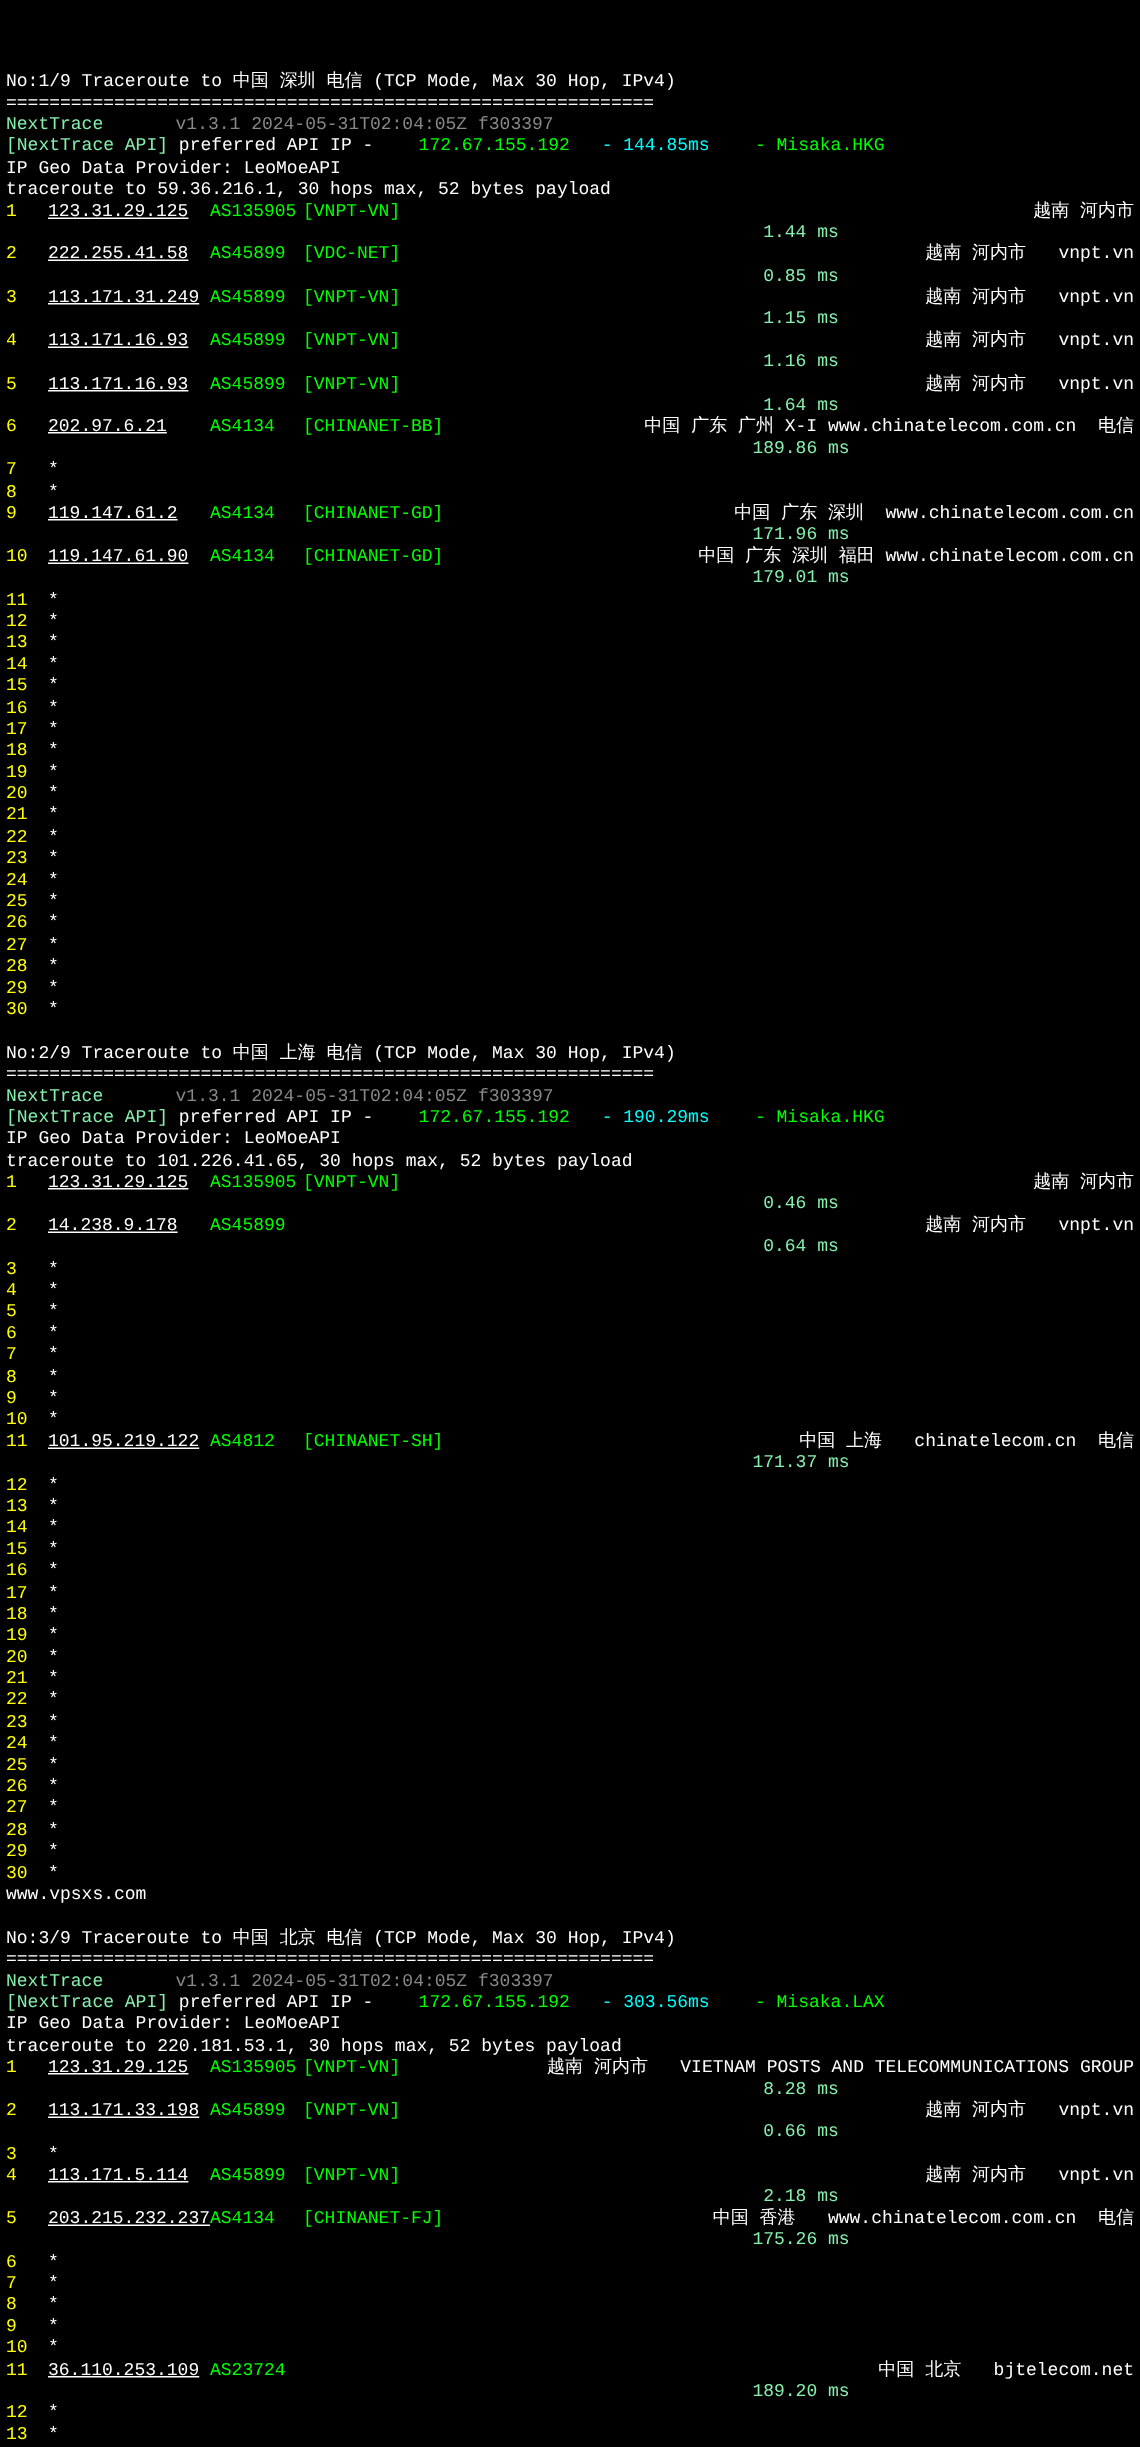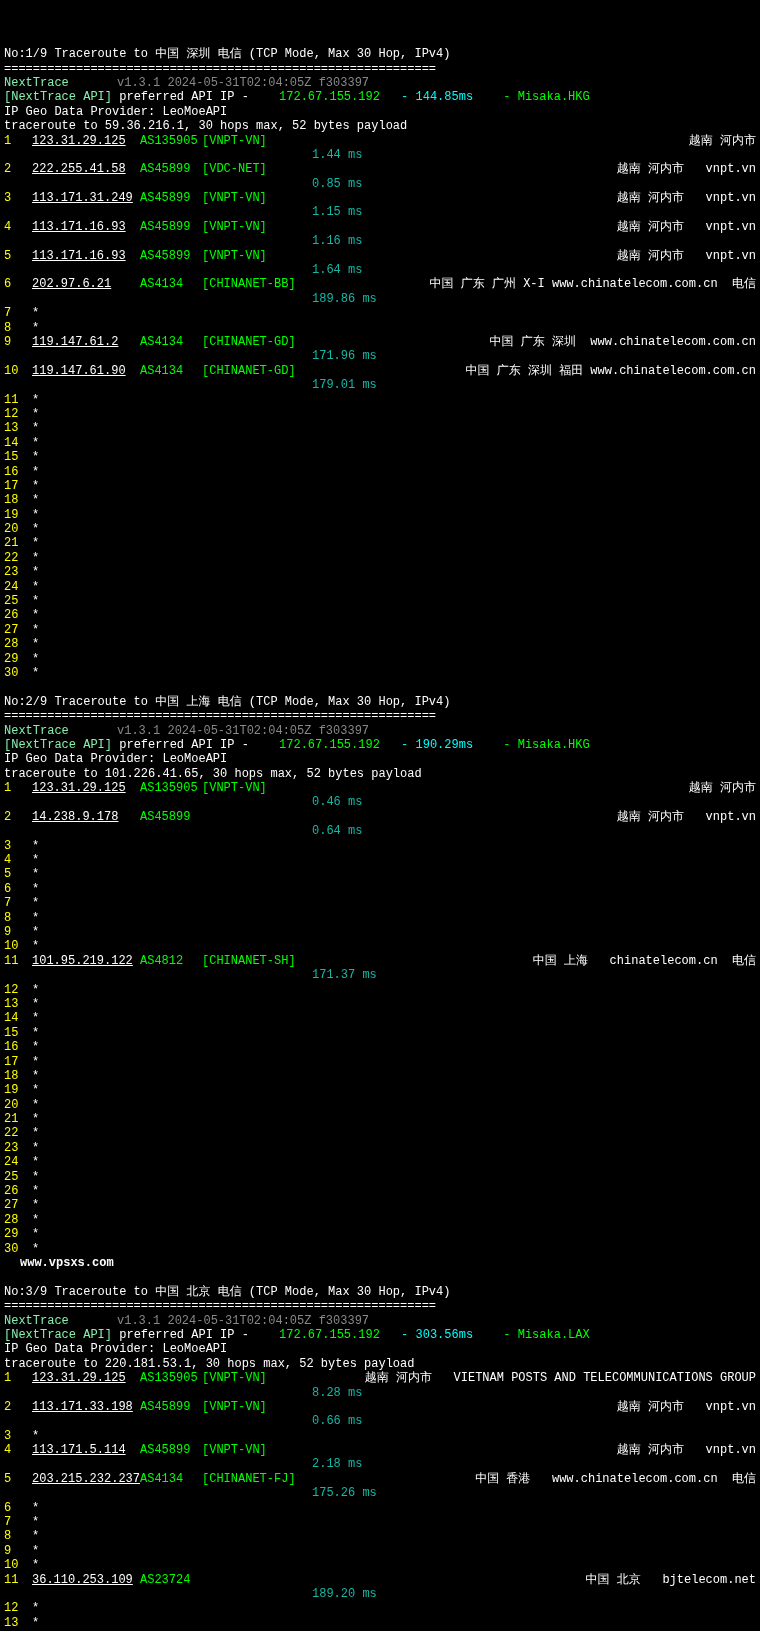--- a/index.html
+++ b/index.html
@@ -16,22 +16,22 @@
 .gray { color: #888; margin-left: 41px; }
 .green { color: #0f0; margin-left: 23px; }
 .cyan { color: #0ff; margin-left: 14px; }
 .orange { color: #86efac; }
 .row { display: flex; }
 .col-hop { width: 28px; color: #ff0; }
 .col-ip { width: 108px; text-decoration: underline; }
 .col-asn { width: 62px; color: #0f0; }
 .col-net { width: 110px; color: #0f0; }
 .col-loc { flex: 1; text-align: right; }
-.ms { color: #14b8a6; padding-left: 308px; }
-.watermark { color: #fff; font-weight: bold; margin-left: 16px; }
+.ms { color: #86efac; padding-left: 308px; text-align: center; }
+.watermark { color: #fff; font-weight: normal; }
 </style>
 </head>
 <body>
 
 
 <div id="output"><div class="white">No:1/9 Traceroute to 中国 深圳 电信 (TCP Mode, Max 30 Hop, IPv4)</div><div class="white">============================================================</div><div><span class="orange">NextTrace</span> <span class="gray">v1.3.1 2024-05-31T02:04:05Z f303397</span></div><div><span class="orange">[NextTrace API]</span><span class="white"> preferred API IP - </span><span class="green">172.67.155.192</span><span class="cyan"> - 144.85ms</span><span class="green"> - Misaka.HKG</span></div><div class="white">IP Geo Data Provider: LeoMoeAPI</div><div class="white">traceroute to 59.36.216.1, 30 hops max, 52 bytes payload</div><div class="row"><span class="col-hop">1</span><span class="col-ip white">123.31.29.125</span><span class="col-asn">AS135905</span><span class="col-net">[VNPT-VN]</span><span class="col-loc white">越南 河内市</span></div><div class="ms">1.44 ms</div><div class="row"><span class="col-hop">2</span><span class="col-ip white">222.255.41.58</span><span class="col-asn">AS45899</span><span class="col-net">[VDC-NET]</span><span class="col-loc white">越南 河内市   vnpt.vn</span></div><div class="ms">0.85 ms</div><div class="row"><span class="col-hop">3</span><span class="col-ip white">113.171.31.249</span><span class="col-asn">AS45899</span><span class="col-net">[VNPT-VN]</span><span class="col-loc white">越南 河内市   vnpt.vn</span></div><div class="ms">1.15 ms</div><div class="row"><span class="col-hop">4</span><span class="col-ip white">113.171.16.93</span><span class="col-asn">AS45899</span><span class="col-net">[VNPT-VN]</span><span class="col-loc white">越南 河内市   vnpt.vn</span></div><div class="ms">1.16 ms</div><div class="row"><span class="col-hop">5</span><span class="col-ip white">113.171.16.93</span><span class="col-asn">AS45899</span><span class="col-net">[VNPT-VN]</span><span class="col-loc white">越南 河内市   vnpt.vn</span></div><div class="ms">1.64 ms</div><div class="row"><span class="col-hop">6</span><span class="col-ip white">202.97.6.21</span><span class="col-asn">AS4134</span><span class="col-net">[CHINANET-BB]</span><span class="col-loc white">中国 广东 广州 X-I www.chinatelecom.com.cn  电信</span></div><div class="ms">189.86 ms</div><div class="row"><span class="col-hop">7</span><span class="white">*</span></div><div class="row"><span class="col-hop">8</span><span class="white">*</span></div><div class="row"><span class="col-hop">9</span><span class="col-ip white">119.147.61.2</span><span class="col-asn">AS4134</span><span class="col-net">[CHINANET-GD]</span><span class="col-loc white">中国 广东 深圳  www.chinatelecom.com.cn</span></div><div class="ms">171.96 ms</div><div class="row"><span class="col-hop">10</span><span class="col-ip white">119.147.61.90</span><span class="col-asn">AS4134</span><span class="col-net">[CHINANET-GD]</span><span class="col-loc white">中国 广东 深圳 福田 www.chinatelecom.com.cn</span></div><div class="ms">179.01 ms</div><div class="row"><span class="col-hop">11</span><span class="white">*</span></div><div class="row"><span class="col-hop">12</span><span class="white">*</span></div><div class="row"><span class="col-hop">13</span><span class="white">*</span></div><div class="row"><span class="col-hop">14</span><span class="white">*</span></div><div class="row"><span class="col-hop">15</span><span class="white">*</span></div><div class="row"><span class="col-hop">16</span><span class="white">*</span></div><div class="row"><span class="col-hop">17</span><span class="white">*</span></div><div class="row"><span class="col-hop">18</span><span class="white">*</span></div><div class="row"><span class="col-hop">19</span><span class="white">*</span></div><div class="row"><span class="col-hop">20</span><span class="white">*</span></div><div class="row"><span class="col-hop">21</span><span class="white">*</span></div><div class="row"><span class="col-hop">22</span><span class="white">*</span></div><div class="row"><span class="col-hop">23</span><span class="white">*</span></div><div class="row"><span class="col-hop">24</span><span class="white">*</span></div><div class="row"><span class="col-hop">25</span><span class="white">*</span></div><div class="row"><span class="col-hop">26</span><span class="white">*</span></div><div class="row"><span class="col-hop">27</span><span class="white">*</span></div><div class="row"><span class="col-hop">28</span><span class="white">*</span></div><div class="row"><span class="col-hop">29</span><span class="white">*</span></div><div class="row"><span class="col-hop">30</span><span class="white">*</span></div><div>&nbsp;</div><div class="white">No:2/9 Traceroute to 中国 上海 电信 (TCP Mode, Max 30 Hop, IPv4)</div><div class="white">============================================================</div><div><span class="orange">NextTrace</span> <span class="gray">v1.3.1 2024-05-31T02:04:05Z f303397</span></div><div><span class="orange">[NextTrace API]</span><span class="white"> preferred API IP - </span><span class="green">172.67.155.192</span><span class="cyan"> - 190.29ms</span><span class="green"> - Misaka.HKG</span></div><div class="white">IP Geo Data Provider: LeoMoeAPI</div><div class="white">traceroute to 101.226.41.65, 30 hops max, 52 bytes payload</div><div class="row"><span class="col-hop">1</span><span class="col-ip white">123.31.29.125</span><span class="col-asn">AS135905</span><span class="col-net">[VNPT-VN]</span><span class="col-loc white">越南 河内市</span></div><div class="ms">0.46 ms</div><div class="row"><span class="col-hop">2</span><span class="col-ip white">14.238.9.178</span><span class="col-asn">AS45899</span><span class="col-net"></span><span class="col-loc white">越南 河内市   vnpt.vn</span></div><div class="ms">0.64 ms</div><div class="row"><span class="col-hop">3</span><span class="white">*</span></div><div class="row"><span class="col-hop">4</span><span class="white">*</span></div><div class="row"><span class="col-hop">5</span><span class="white">*</span></div><div class="row"><span class="col-hop">6</span><span class="white">*</span></div><div class="row"><span class="col-hop">7</span><span class="white">*</span></div><div class="row"><span class="col-hop">8</span><span class="white">*</span></div><div class="row"><span class="col-hop">9</span><span class="white">*</span></div><div class="row"><span class="col-hop">10</span><span class="white">*</span></div><div class="row"><span class="col-hop">11</span><span class="col-ip white">101.95.219.122</span><span class="col-asn">AS4812</span><span class="col-net">[CHINANET-SH]</span><span class="col-loc white">中国 上海   chinatelecom.cn  电信</span></div><div class="ms">171.37 ms</div><div class="row"><span class="col-hop">12</span><span class="white">*</span></div><div class="row"><span class="col-hop">13</span><span class="white">*</span></div><div class="row"><span class="col-hop">14</span><span class="white">*</span></div><div class="row"><span class="col-hop">15</span><span class="white">*</span></div><div class="row"><span class="col-hop">16</span><span class="white">*</span></div><div class="row"><span class="col-hop">17</span><span class="white">*</span></div><div class="row"><span class="col-hop">18</span><span class="white">*</span></div><div class="row"><span class="col-hop">19</span><span class="white">*</span></div><div class="row"><span class="col-hop">20</span><span class="white">*</span></div><div class="row"><span class="col-hop">21</span><span class="white">*</span></div><div class="row"><span class="col-hop">22</span><span class="white">*</span></div><div class="row"><span class="col-hop">23</span><span class="white">*</span></div><div class="row"><span class="col-hop">24</span><span class="white">*</span></div><div class="row"><span class="col-hop">25</span><span class="white">*</span></div><div class="row"><span class="col-hop">26</span><span class="white">*</span></div><div class="row"><span class="col-hop">27</span><span class="white">*</span></div><div class="row"><span class="col-hop">28</span><span class="white">*</span></div><div class="row"><span class="col-hop">29</span><span class="white">*</span></div><div class="row"><span class="col-hop">30</span><span class="white">*</span></div><div class="watermark">www.vpsxs.com</div><div>&nbsp;</div><div class="white">No:3/9 Traceroute to 中国 北京 电信 (TCP Mode, Max 30 Hop, IPv4)</div><div class="white">============================================================</div><div><span class="orange">NextTrace</span> <span class="gray">v1.3.1 2024-05-31T02:04:05Z f303397</span></div><div><span class="orange">[NextTrace API]</span><span class="white"> preferred API IP - </span><span class="green">172.67.155.192</span><span class="cyan"> - 303.56ms</span><span class="green"> - Misaka.LAX</span></div><div class="white">IP Geo Data Provider: LeoMoeAPI</div><div class="white">traceroute to 220.181.53.1, 30 hops max, 52 bytes payload</div><div class="row"><span class="col-hop">1</span><span class="col-ip white">123.31.29.125</span><span class="col-asn">AS135905</span><span class="col-net">[VNPT-VN]</span><span class="col-loc white">越南 河内市   VIETNAM POSTS AND TELECOMMUNICATIONS GROUP</span></div><div class="ms">8.28 ms</div><div class="row"><span class="col-hop">2</span><span class="col-ip white">113.171.33.198</span><span class="col-asn">AS45899</span><span class="col-net">[VNPT-VN]</span><span class="col-loc white">越南 河内市   vnpt.vn</span></div><div class="ms">0.66 ms</div><div class="row"><span class="col-hop">3</span><span class="white">*</span></div><div class="row"><span class="col-hop">4</span><span class="col-ip white">113.171.5.114</span><span class="col-asn">AS45899</span><span class="col-net">[VNPT-VN]</span><span class="col-loc white">越南 河内市   vnpt.vn</span></div><div class="ms">2.18 ms</div><div class="row"><span class="col-hop">5</span><span class="col-ip white">203.215.232.237</span><span class="col-asn">AS4134</span><span class="col-net">[CHINANET-FJ]</span><span class="col-loc white">中国 香港   www.chinatelecom.com.cn  电信</span></div><div class="ms">175.26 ms</div><div class="row"><span class="col-hop">6</span><span class="white">*</span></div><div class="row"><span class="col-hop">7</span><span class="white">*</span></div><div class="row"><span class="col-hop">8</span><span class="white">*</span></div><div class="row"><span class="col-hop">9</span><span class="white">*</span></div><div class="row"><span class="col-hop">10</span><span class="white">*</span></div><div class="row"><span class="col-hop">11</span><span class="col-ip white">36.110.253.109</span><span class="col-asn">AS23724</span><span class="col-net"></span><span class="col-loc white">中国 北京   bjtelecom.net</span></div><div class="ms">189.20 ms</div><div class="row"><span class="col-hop">12</span><span class="white">*</span></div><div class="row"><span class="col-hop">13</span><span class="white">*</span></div></div>
 
 
 
 </body></html>

